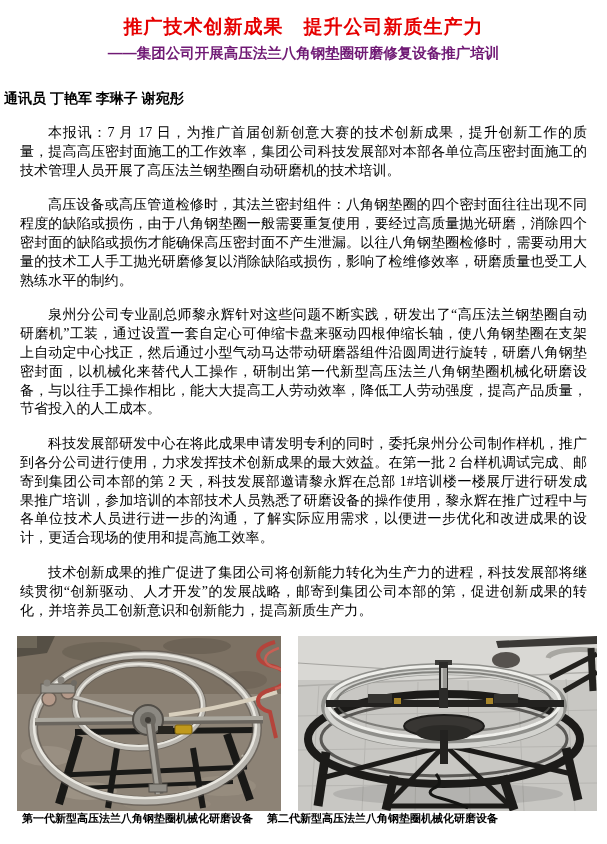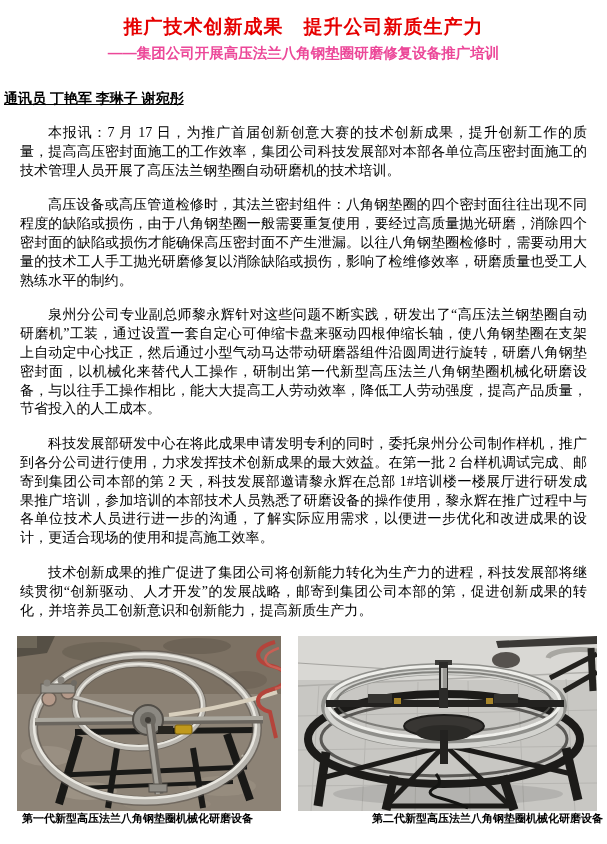--- a/index.html
+++ b/index.html
@@ -9,42 +9,42 @@
     color:#000;
   }
   .page { box-sizing:border-box; width:607px; height:844px; padding:12px 4px 0 4px; background:#fff; }
   .title {
     margin:2px 0 3px 0; text-align:center;
     color:#e60000;
     font-family:"Liberation Sans","DejaVu Sans",sans-serif;
     font-size:19px; font-weight:bold; letter-spacing:1px; line-height:26px;
   }
   .subtitle {
-    margin:0; text-align:center; color:#ec4899;
+    margin:0; text-align:center; color:#701a75;
     font-family:"Liberation Sans","DejaVu Sans",sans-serif;
     font-size:14.5px; font-weight:bold; line-height:21px;
   }
   .byline {
     margin:25px 0 14px 0;
     font-family:"Liberation Sans","DejaVu Sans",sans-serif;
-    font-size:14px; font-weight:bold; text-decoration:underline; line-height:19px;
+    font-size:14px; font-weight:bold; line-height:19px;
   }
   .para {
     margin:16px; font-size:14px; line-height:18.8px;
     text-align:justify; text-indent:2em; letter-spacing:0.1px;
   }
   .photo-row { display:flex; margin-top:5px; padding-left:13px; gap:17px; align-items:flex-start; }
   .photo { display:block; }
   .caption-row {
     display:flex; margin-top:0; padding-left:18px;
     font-family:"Liberation Sans","DejaVu Sans",sans-serif;
     font-size:11px; font-weight:bold; line-height:14px;
   }
   .caption-left { width:245px; flex:0 0 245px; }
-  .caption-right { flex:1;text-align:right; }
+  .caption-right { flex:1; }
 </style>
 </head>
 <body>
 
 <div class="page">
 
   <h1 class="title">推广技术创新成果　提升公司新质生产力</h1>
   <h2 class="subtitle">——集团公司开展高压法兰八角钢垫圈研磨修复设备推广培训</h2>
 
   <div class="byline">通讯员 丁艳军 李琳子 谢宛彤</div>

